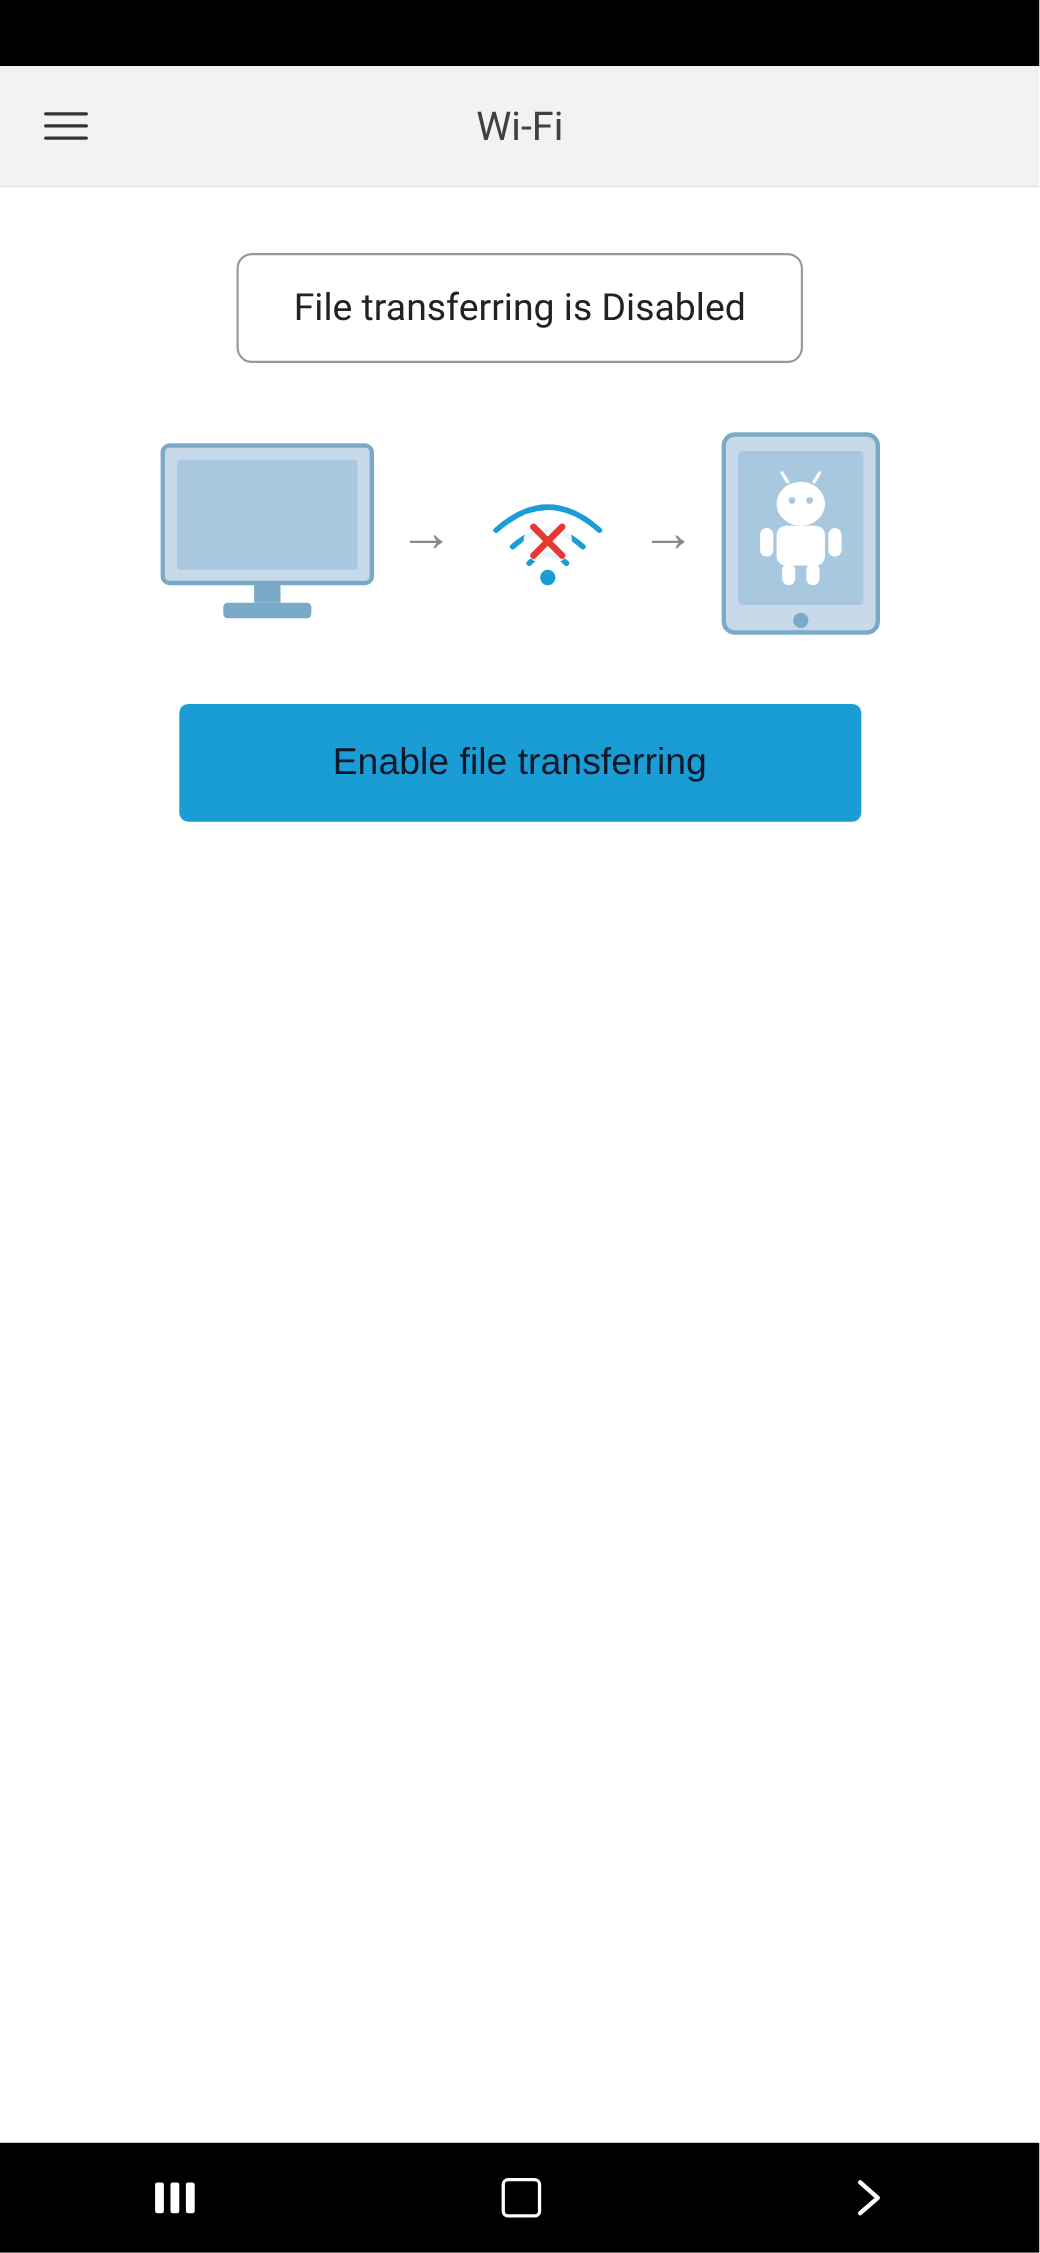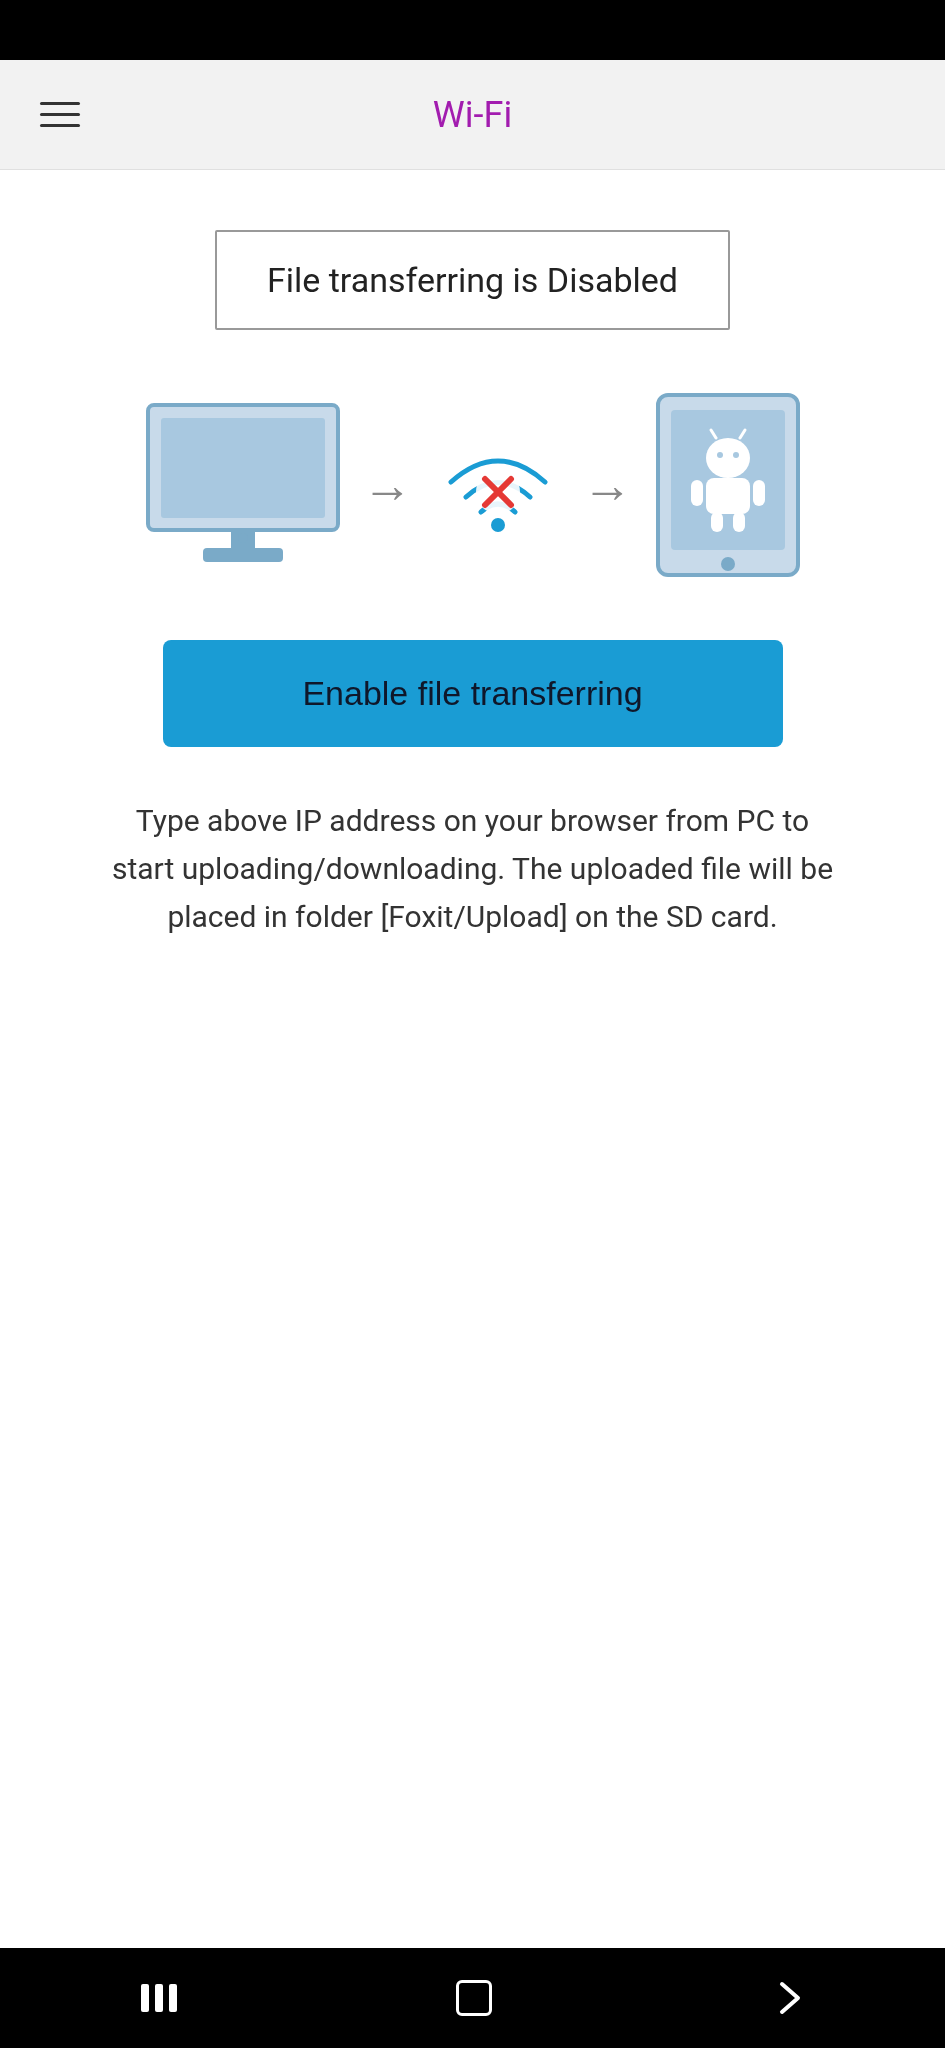--- a/index.html
+++ b/index.html
@@ -51,38 +51,38 @@
       height: 3px;
       background: #333;
       border-radius: 2px;
     }
 
     .header-title {
       flex: 1;
       text-align: center;
       font-size: 36px;
       font-weight: 400;
-      color: #a21caf;
+      color: #404040;
       margin-right: 60px;
     }
 
     
     .main-content {
       flex: 1;
       display: flex;
       flex-direction: column;
       align-items: center;
       padding: 60px 40px 40px;
       background: #ffffff;
     }
 
     
     .status-box {
       border: 2px solid #999;
-      border-radius: 2px;
+      border-radius: 14px;
       padding: 28px 50px;
       margin-bottom: 60px;
       min-width: 420px;
     }
 
     .status-text {
       font-size: 34px;
       color: #222;
       text-align: center;
     }
@@ -275,21 +275,20 @@
         <rect x="80" y="122" width="12" height="20" rx="6" ry="6" fill="white"></rect>
 
         <circle cx="75" cy="174" r="7" fill="#7aaac8"></circle>
       </svg>
     </div>
 
   </div>
 
   <button class="enable-button">Enable file transferring</button>
 
-  <div class="description-text">Type above IP address on your browser from PC to start uploading/downloading. The uploaded file will be placed in folder [Foxit/Upload] on the SD card.</div>
 
 </div>
 
 <div class="bottom-nav">
 
   <div class="nav-btn">
     <svg width="40" height="36" viewBox="0 0 40 36" xmlns="http://www.w3.org/2000/svg">
       <rect x="2" y="4" width="8" height="28" rx="2" fill="white"></rect>
       <rect x="16" y="4" width="8" height="28" rx="2" fill="white"></rect>
       <rect x="30" y="4" width="8" height="28" rx="2" fill="white"></rect>

